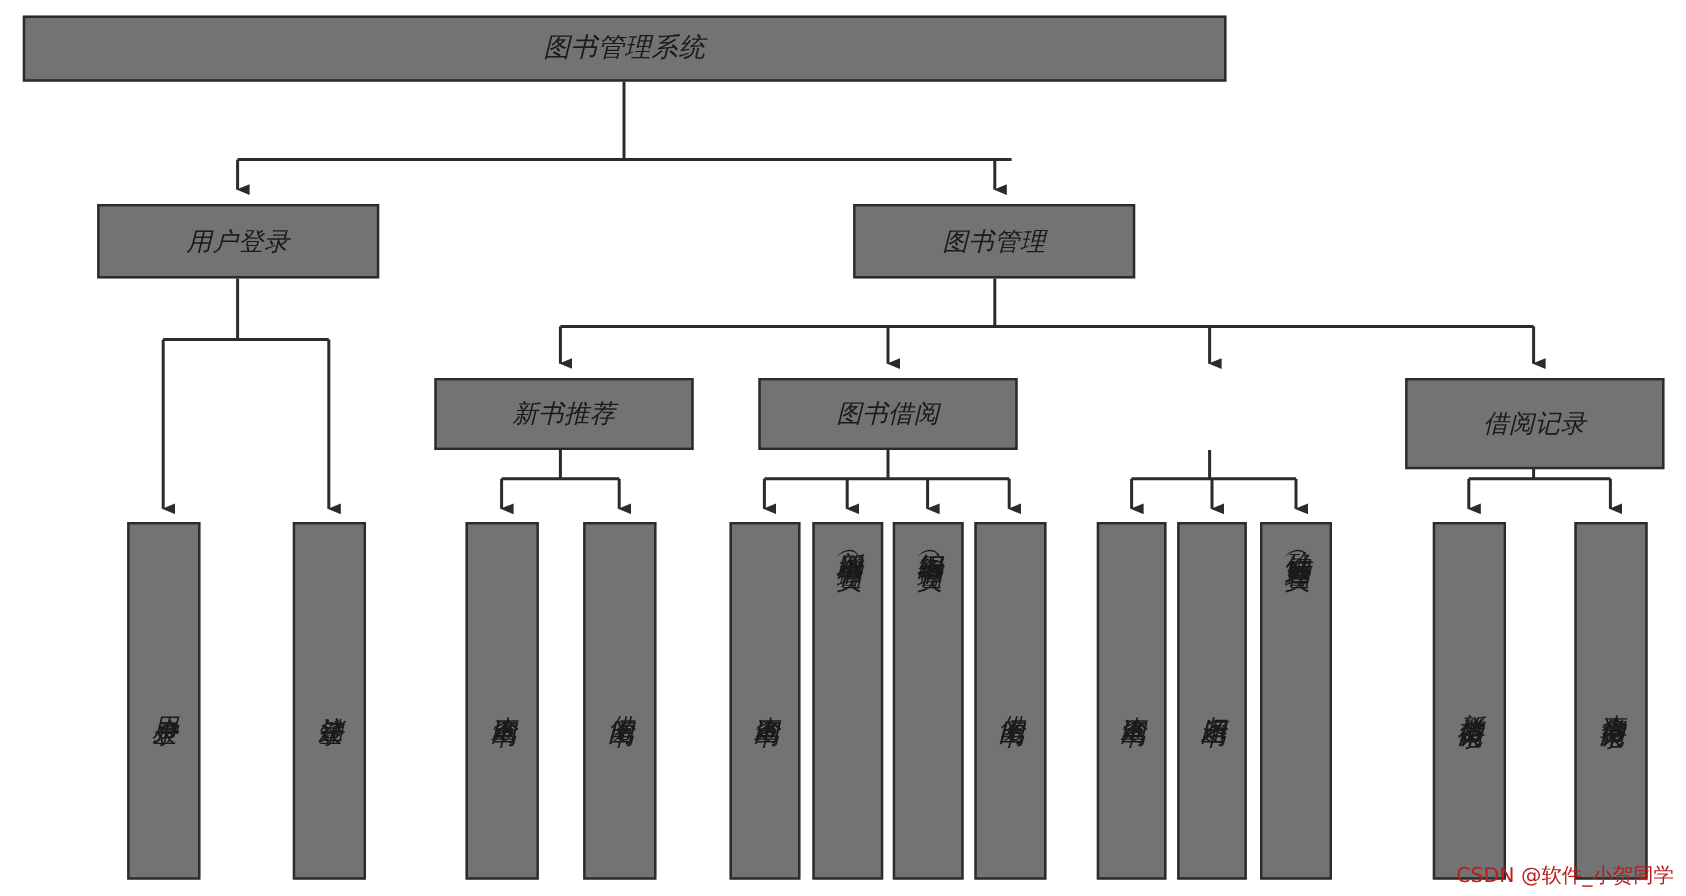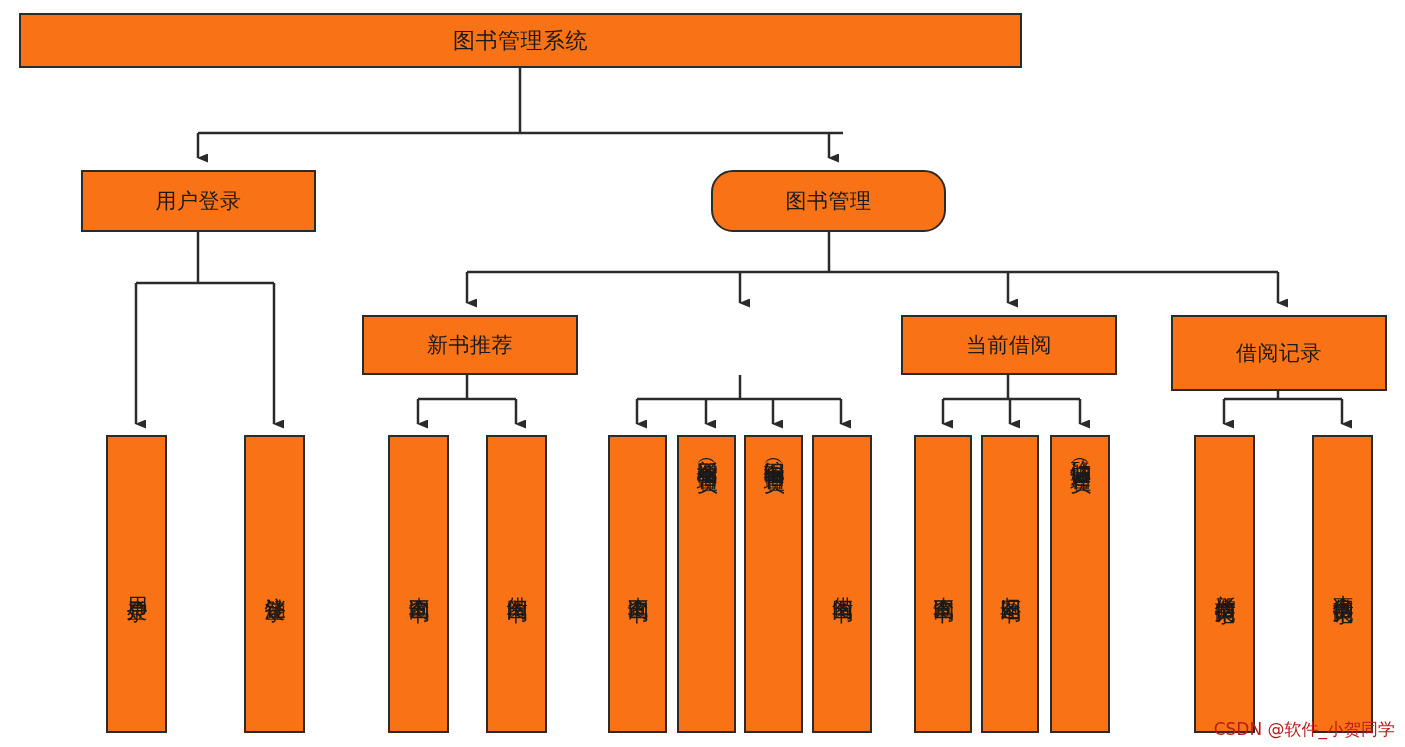--- a/index.html
+++ b/index.html
@@ -22,26 +22,27 @@
     position: absolute;
     left: 0;
     top: 0;
     width: 1405px;
     height: 747px;
   }
   .node {
     position: absolute;
     box-sizing: border-box;
     border: 2px solid #2b2b2b;
-    background: #f97316;
+    background: #737373;
     display: flex;
     align-items: center;
     justify-content: center;
     color: #1a1a1a;
     z-index: 2;
+    font-style: italic;
   }
   .node .label {
     display: block;
     text-align: center;
     line-height: 1.18;
     white-space: nowrap;
   }
   
   .node.horiz .label {
     writing-mode: horizontal-tb;
@@ -133,29 +134,29 @@
     </g>
   </svg>
 
   <div class="node horiz root" style="left:19px; top:13px; width:1003px; height:55px;">
     <span class="label">图书管理系统</span>
   </div>
 
   <div class="node horiz" style="left:81px; top:170px; width:235px; height:62px;">
     <span class="label">用户登录</span>
   </div>
-  <div class="node horiz" style="left:711px; top:170px; width:235px; height:62px;border-radius:22px;">
+  <div class="node horiz" style="left:711px; top:170px; width:235px; height:62px;">
     <span class="label">图书管理</span>
   </div>
 
   <div class="node horiz" style="left:362px; top:315px; width:216px; height:60px;">
     <span class="label">新书推荐</span>
   </div>
-  <div class="node horiz" style="left:901px; top:315px; width:216px; height:60px;">
-    <span class="label">当前借阅</span>
+  <div class="node horiz" style="left:632px; top:315px; width:216px; height:60px;">
+    <span class="label">图书借阅</span>
   </div>
   <div class="node horiz" style="left:1171px; top:315px; width:216px; height:76px;">
     <span class="label">借阅记录</span>
   </div>
 
   <div class="node vert" style="left:106px; top:435px; width:61px; height:298px;">
     <span class="label">用户登录</span>
   </div>
   <div class="node vert" style="left:244px; top:435px; width:61px; height:298px;">
     <span class="label">注销登录</span>

